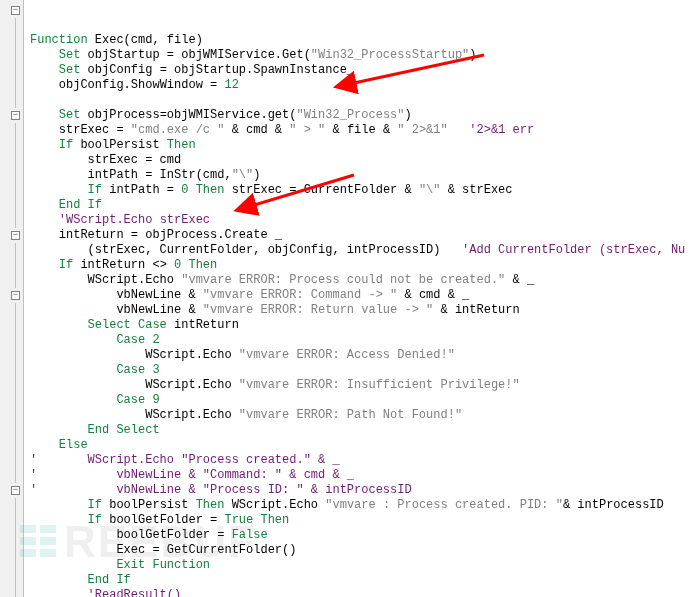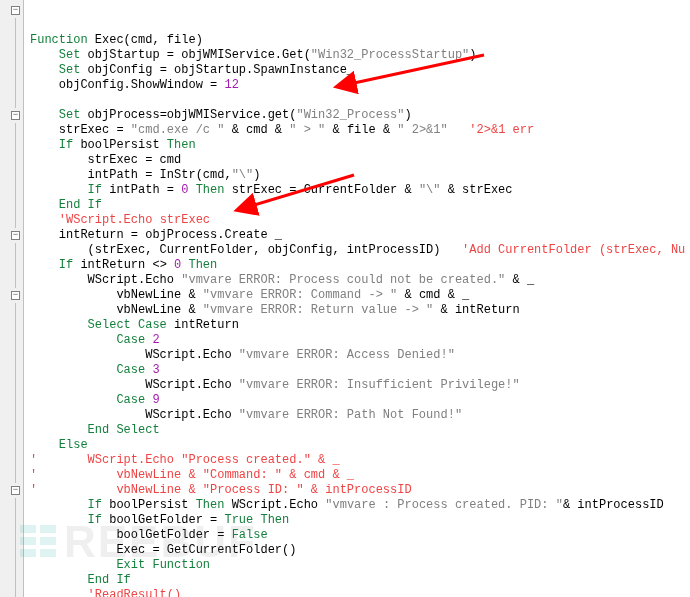--- a/index.html
+++ b/index.html
@@ -58,23 +58,23 @@
     flex: 1;
     padding: 3px 0 0 6px;
     white-space: pre;
     overflow: hidden;
     position: relative;
   }
   .code-line {
     height: 15px;
   }
   .kw { color: #15803d; }
-  .num { color: #a21caf; }
+  .num { color: #15803d; }
   .str { color: #808080; }
-  .cm { color: #ef4444; }
+  .cm { color: #701a75; }
 
   .arrows {
     position: absolute;
     pointer-events: none;
     top: 0;
     left: 0;
   }
 
   .watermark {
     position: absolute;

